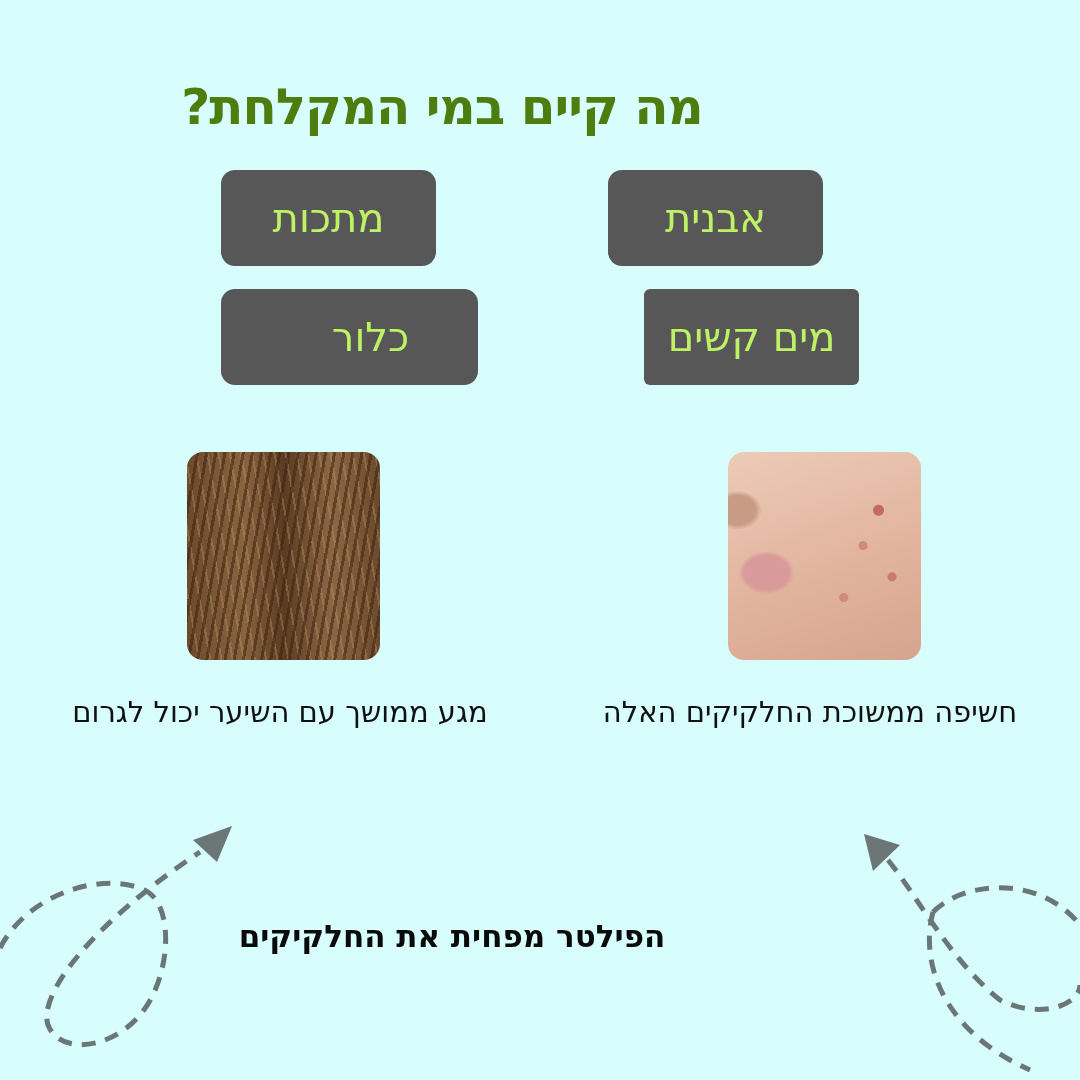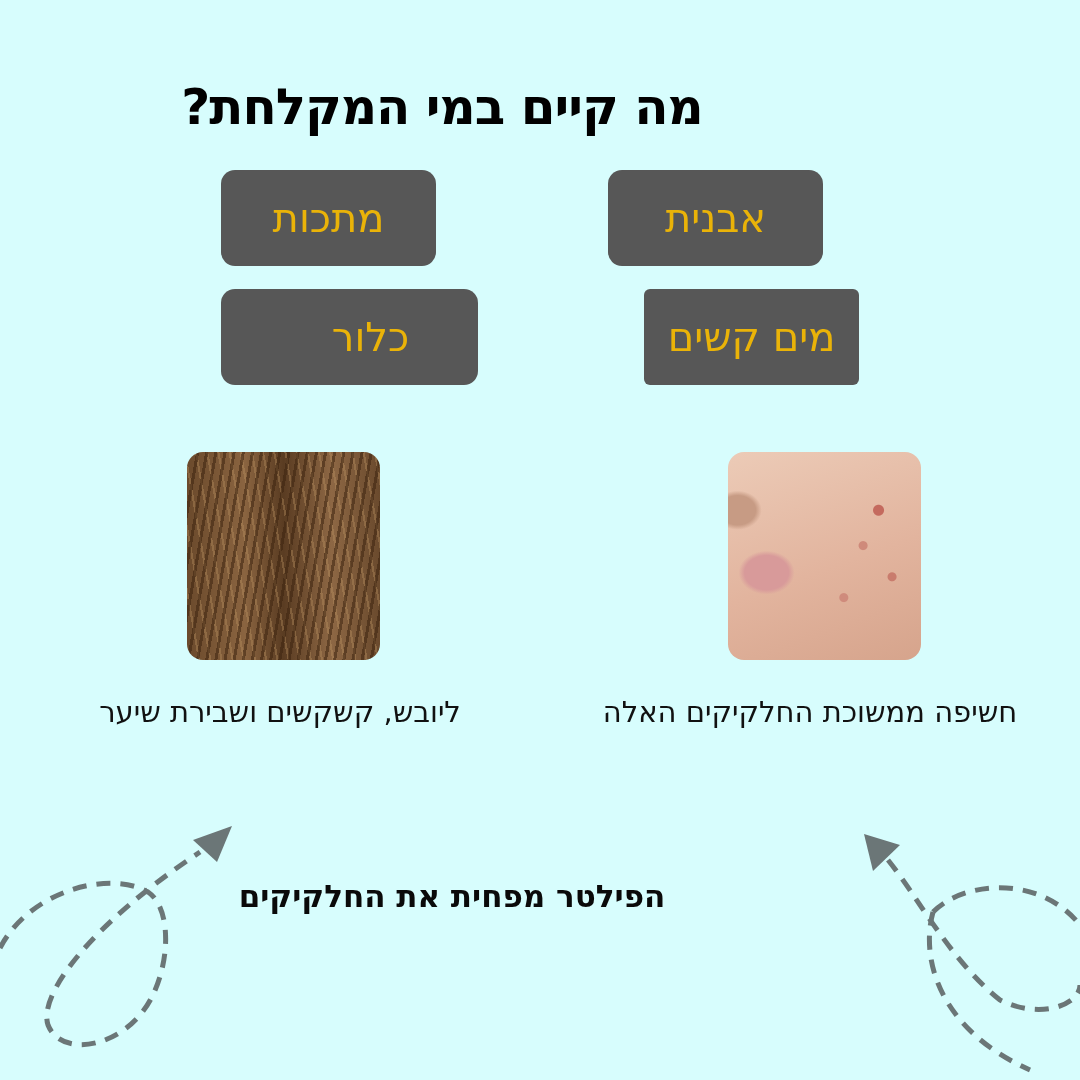--- a/index.html
+++ b/index.html
@@ -1,53 +1,53 @@
 <!DOCTYPE html>
 <html><head>
 <meta charset="utf-8">
 <style>
   html,body{margin:0;padding:0;}
   body{width:1080px;height:1080px;background:#d7fdfd;position:relative;overflow:hidden;font-family:"DejaVu Sans","Liberation Sans",sans-serif;direction:rtl;}
-  .title{position:absolute;top:78px;left:0;width:884px;text-align:center;font-size:50px;font-weight:900;color:#000000;letter-spacing:-1px;font-family:"DejaVu Sans",sans-serif;}
-  .chip{position:absolute;width:215px;height:96px;border-radius:14px;background:#575757;color:#eab308;display:flex;align-items:center;justify-content:center;font-size:40px;font-weight:400;font-family:"DejaVu Sans",sans-serif;}
+  .title{position:absolute;top:78px;left:0;width:884px;text-align:center;font-size:50px;font-weight:900;color:#4d7c0f;letter-spacing:-1px;font-family:"DejaVu Sans",sans-serif;}
+  .chip{position:absolute;width:215px;height:96px;border-radius:14px;background:#575757;color:#bef264;display:flex;align-items:center;justify-content:center;font-size:40px;font-weight:400;font-family:"DejaVu Sans",sans-serif;}
   .photo{position:absolute;width:193px;height:208px;border-radius:16px;overflow:hidden;}
   .hair{left:187px;top:452px;background:
     repeating-linear-gradient(100deg, rgba(60,35,15,.55) 0 3px, rgba(0,0,0,0) 3px 9px),
     repeating-linear-gradient(80deg, rgba(190,150,100,.35) 0 2px, rgba(0,0,0,0) 2px 11px),
     linear-gradient(90deg,#6b4a2c,#8a6440 30%,#5a3c22 50%,#8d6744 75%,#6a4a2d);}
   .face{left:728px;top:452px;background:
     radial-gradient(circle at 78% 28%, #c46a5e 0 5px, transparent 6px),
     radial-gradient(circle at 70% 45%, #cf8a7a 0 4px, transparent 5px),
     radial-gradient(circle at 85% 60%, #c97c6d 0 4px, transparent 5px),
     radial-gradient(circle at 60% 70%, #cf8b7c 0 4px, transparent 5px),
     radial-gradient(ellipse at 20% 58%, #d89a9a 0 22px, transparent 28px),
     radial-gradient(ellipse at 5% 28%, #c79b84 0 18px, transparent 24px),
     linear-gradient(160deg,#eccbb7,#e2b49e 55%,#d6a48c);}
   .desc{position:absolute;top:690px;font-size:29px;line-height:44px;color:#111;text-align:center;font-family:"DejaVu Sans",sans-serif;}
-  .bottom{position:absolute;top:868px;left:0;width:904px;text-align:center;font-size:31px;line-height:56px;font-weight:900;color:#0a0a0a;font-family:"DejaVu Sans",sans-serif;}
+  .bottom{position:absolute;top:908px;left:0;width:904px;text-align:center;font-size:31px;line-height:56px;font-weight:900;color:#0a0a0a;font-family:"DejaVu Sans",sans-serif;}
   svg.deco{position:absolute;left:0;top:0;}
 </style>
 </head>
 <body>
 
 <div class="title">מה קיים במי המקלחת?</div>
 
 <div class="chip" style="left:608px;top:170px;">אבנית</div>
 <div class="chip" style="left:221px;top:170px;">מתכות</div>
 <div class="chip" style="left:644px;top:289px;border-radius:6px;">מים קשים</div>
 <div class="chip" style="left:221px;top:289px;padding-left:42px;">כלור</div>
 
 <div class="photo hair"></div>
 <div class="photo face"></div>
 
 <div class="desc" style="left:560px;width:500px;">
   <div>חשיפה ממשוכת החלקיקים האלה</div>
 </div>
 <div class="desc" style="left:20px;width:520px;">
-  <div>ליובש, קשקשים ושבירת שיער</div>
+  <div>מגע ממושך עם השיער יכול לגרום</div>
 </div>
 
 <div class="bottom">
   <div>הפילטר מפחית את החלקיקים</div>
 </div>
 
 <svg class="deco" width="1080" height="1080">
   <g fill="none" stroke="#6b7677" stroke-width="5" stroke-dasharray="14 10">
     <path d="M0 948 C 30 890, 110 870, 148 892 C 175 910, 170 980, 140 1015 C 110 1050, 60 1055, 48 1025 C 38 995, 90 925, 200 852"></path>
   </g>

